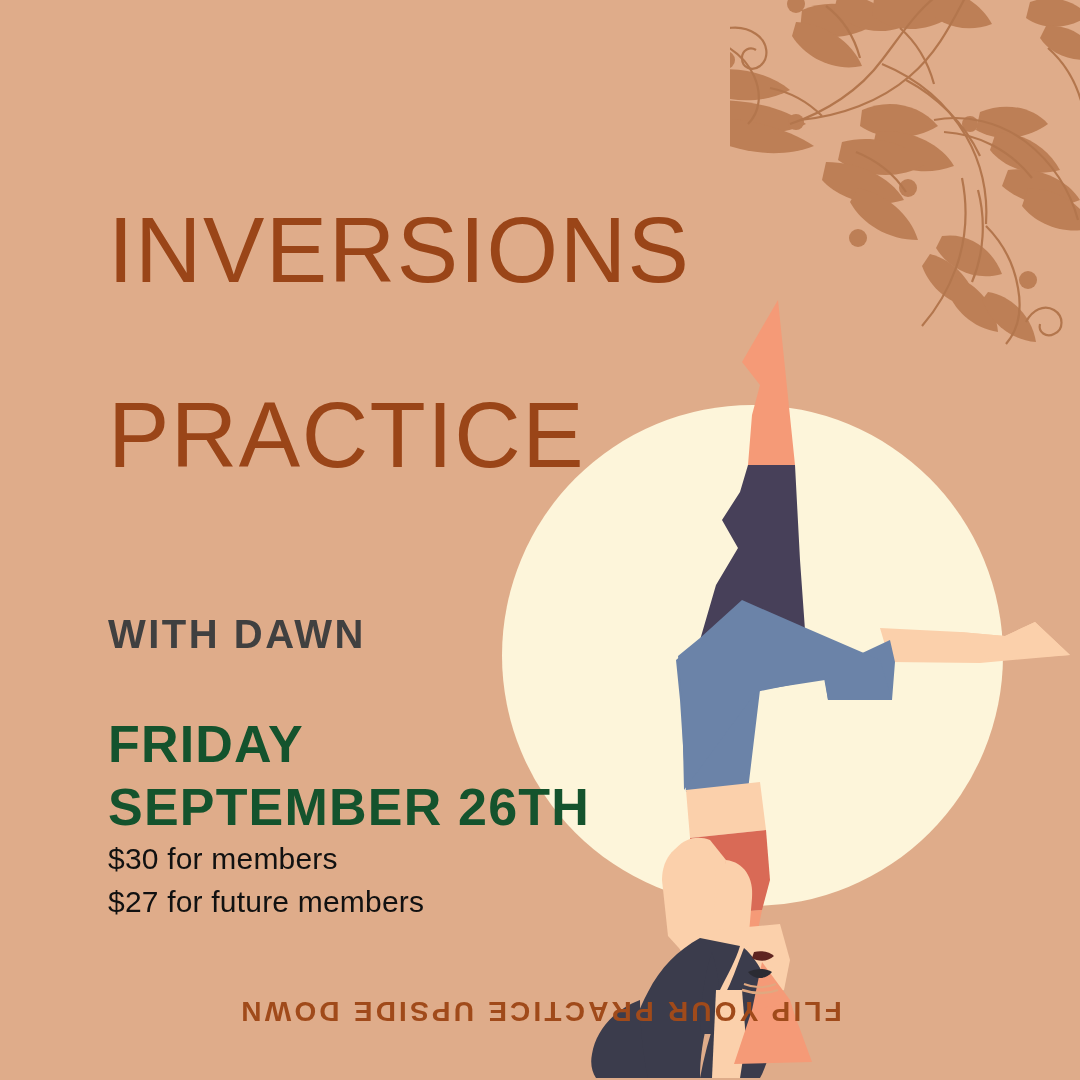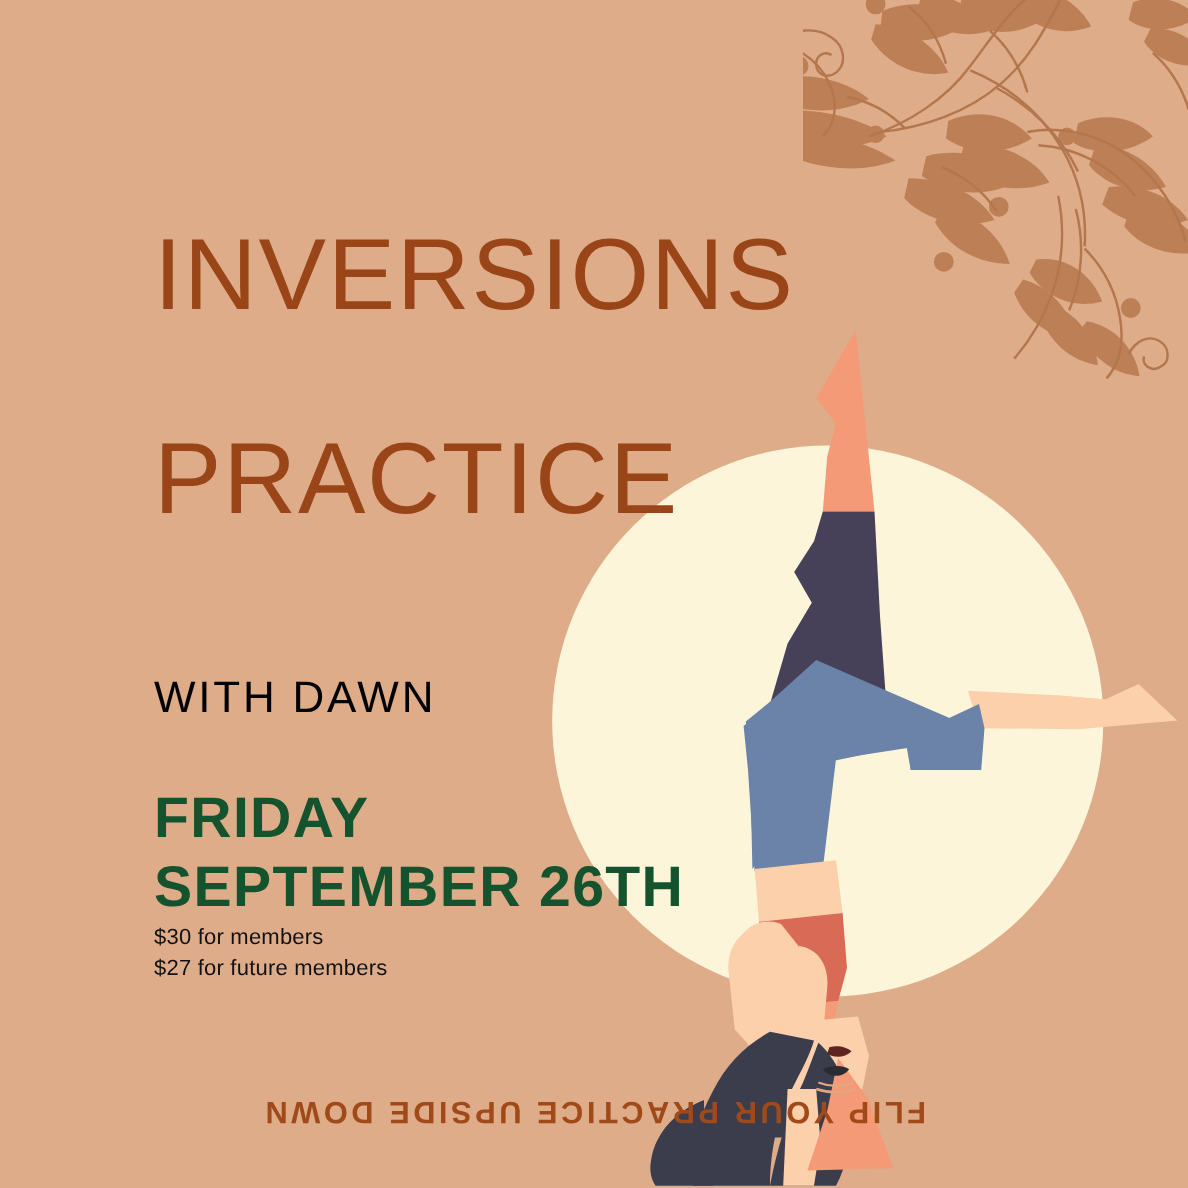--- a/index.html
+++ b/index.html
@@ -49,41 +49,40 @@
     pointer-events: none;
   }
 
   
   .text-block {
     position: absolute;
     left: 108px;
     top: 0;
     width: 700px;
     z-index: 5;
-    margin-left: 32px;
   }
 
   .title {
     margin: 0;
     color: #9a4518;
     font-size: 92px;
     line-height: 0.96;
     font-weight: 400;
     letter-spacing: 1.5px;
     white-space: pre-line;
   }
   .title-line1 { display: block; padding-top: 118px; }
   .title-line2 { display: block; padding-top: 8px; }
 
   .subtitle {
     margin: 0;
     padding-top: 44px;
-    color: #000000;
+    color: #404040;
     font-size: 40px;
-    font-weight: 400;
+    font-weight: 700;
     letter-spacing: 2.5px;
   }
 
   .date-block {
     padding-top: 56px;
   }
   .date-line {
     display: block;
     color: #14532d;
     font-size: 52px;
@@ -103,21 +102,21 @@
 
   .price-block {
     position: absolute;
     left: 0;
     top: 838px;
     width: 640px;
   }
   .price-line {
     display: block;
     color: #111111;
-    font-size: 20px;
+    font-size: 30px;
     font-weight: 400;
     line-height: 1.42;
     letter-spacing: 0.2px;
   }
 
   
   .tagline {
     position: absolute;
     left: 0;
     top: 995px;

